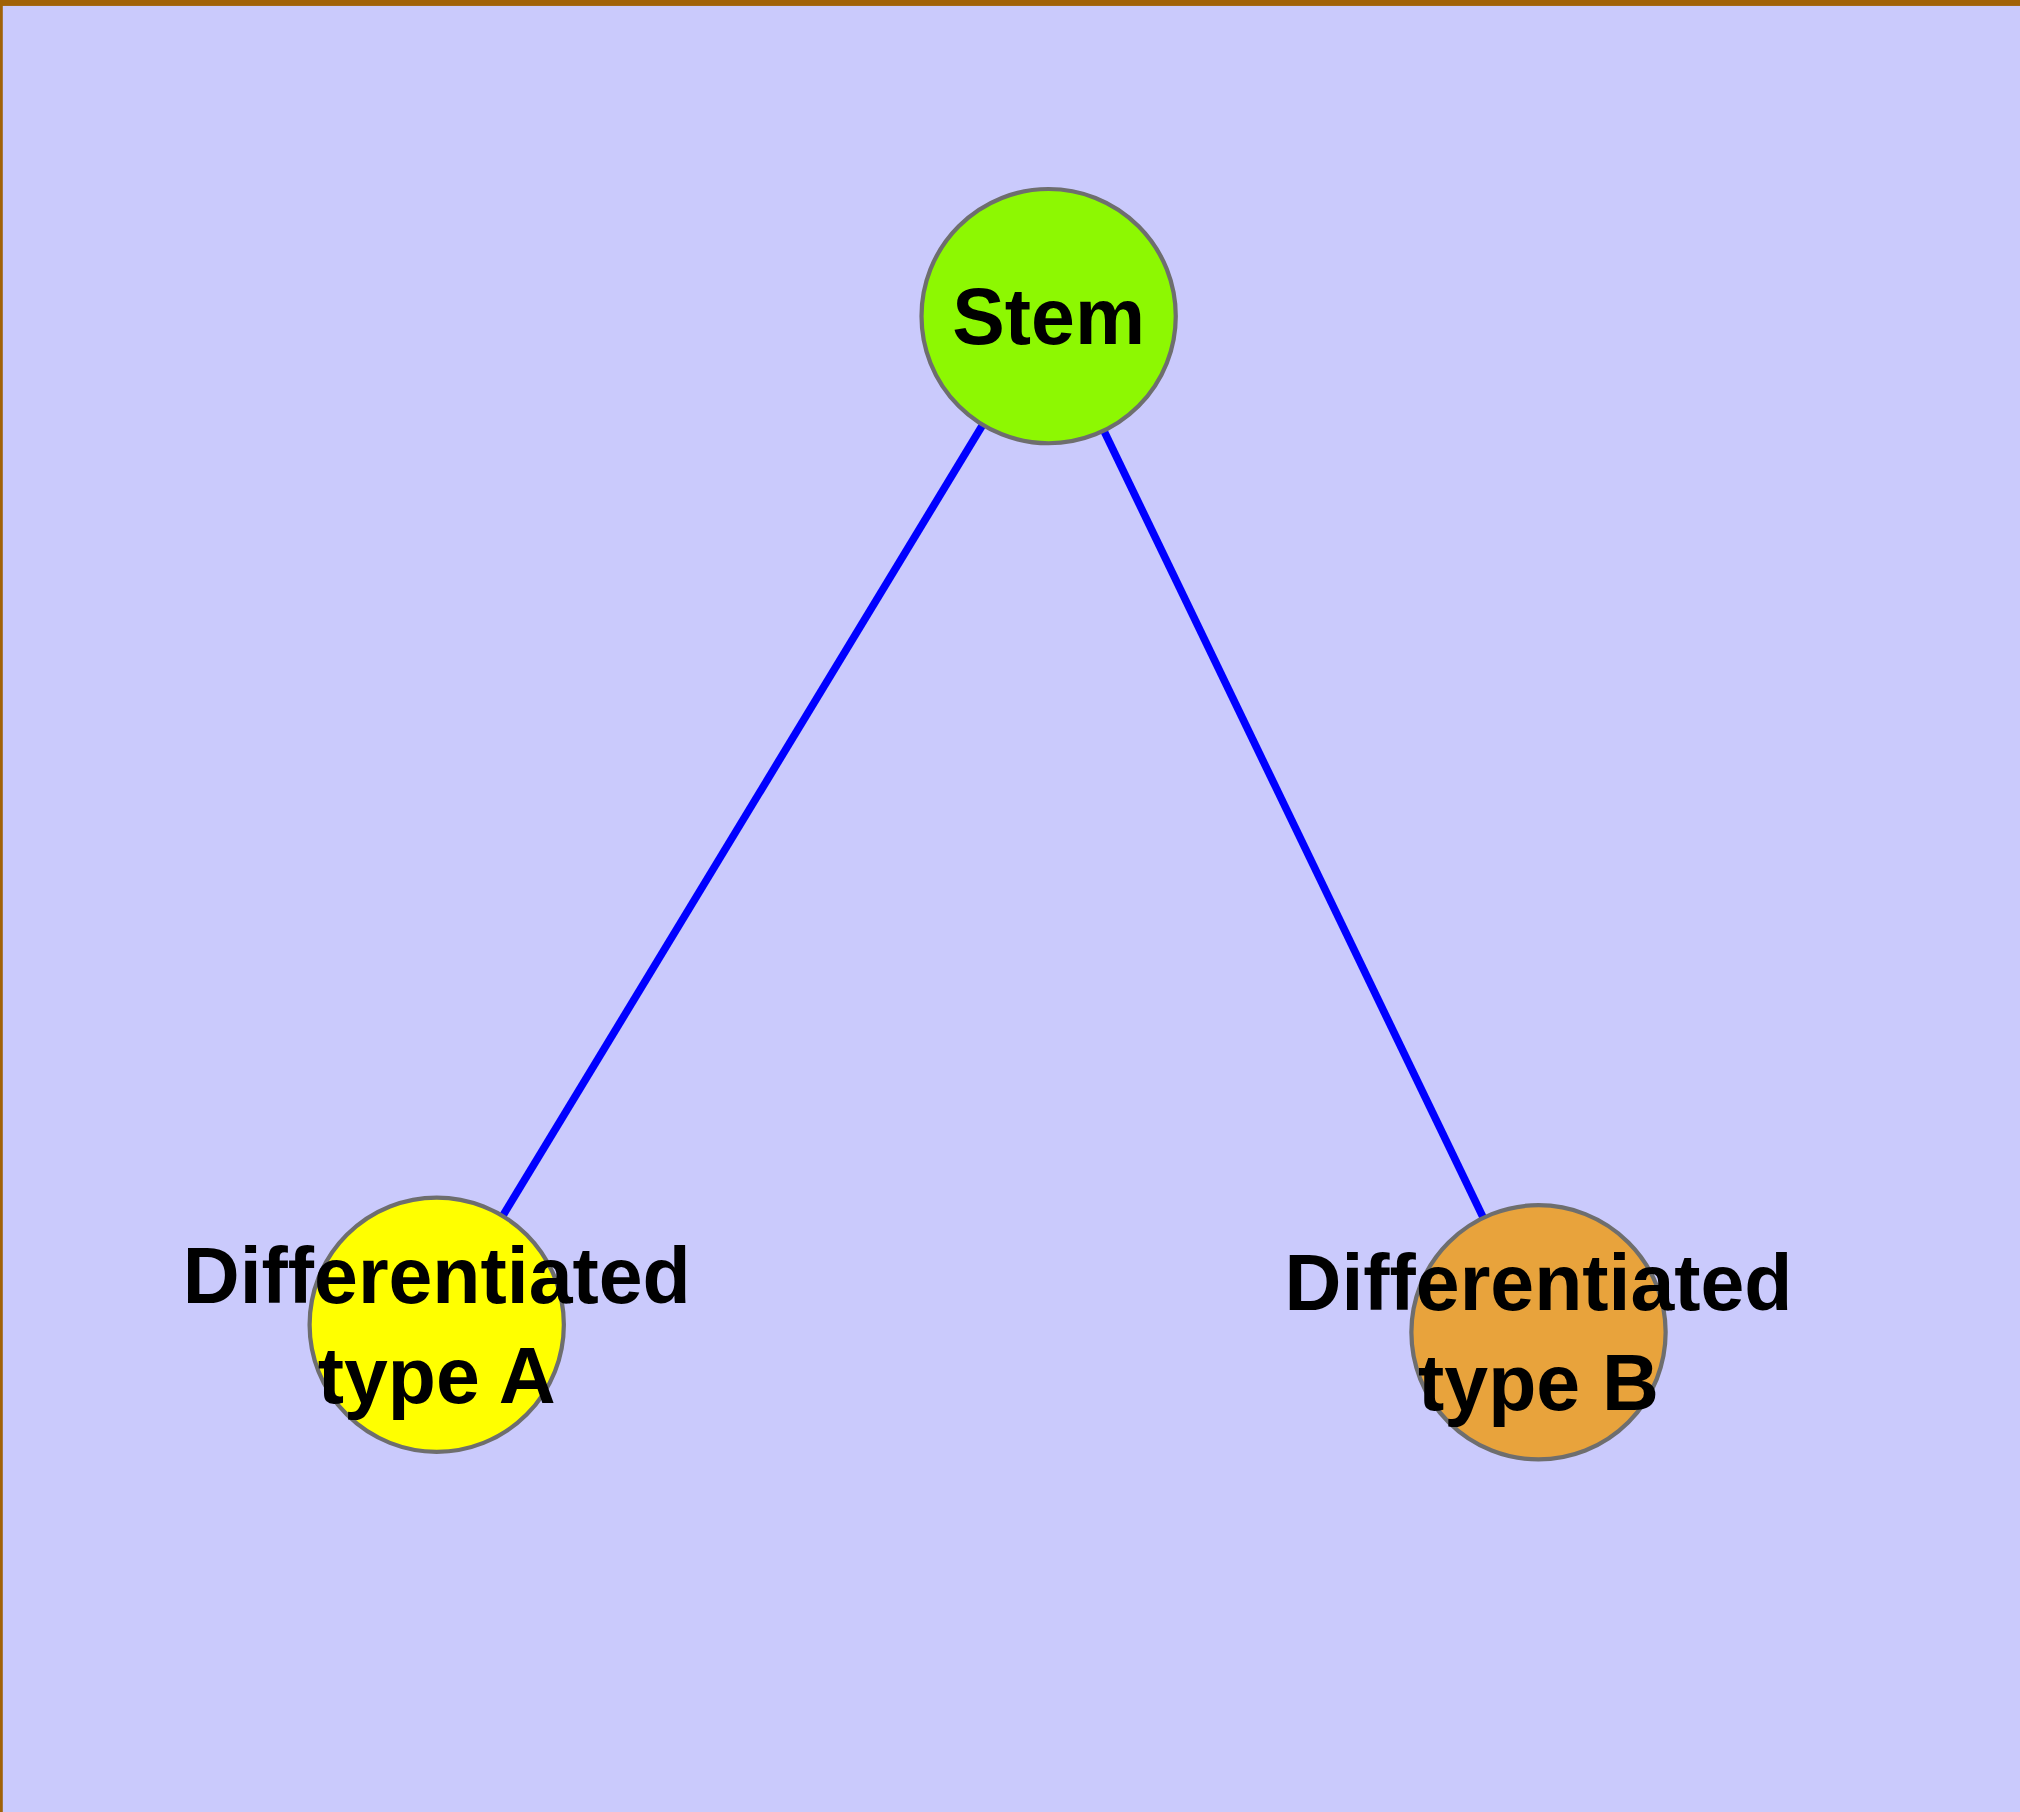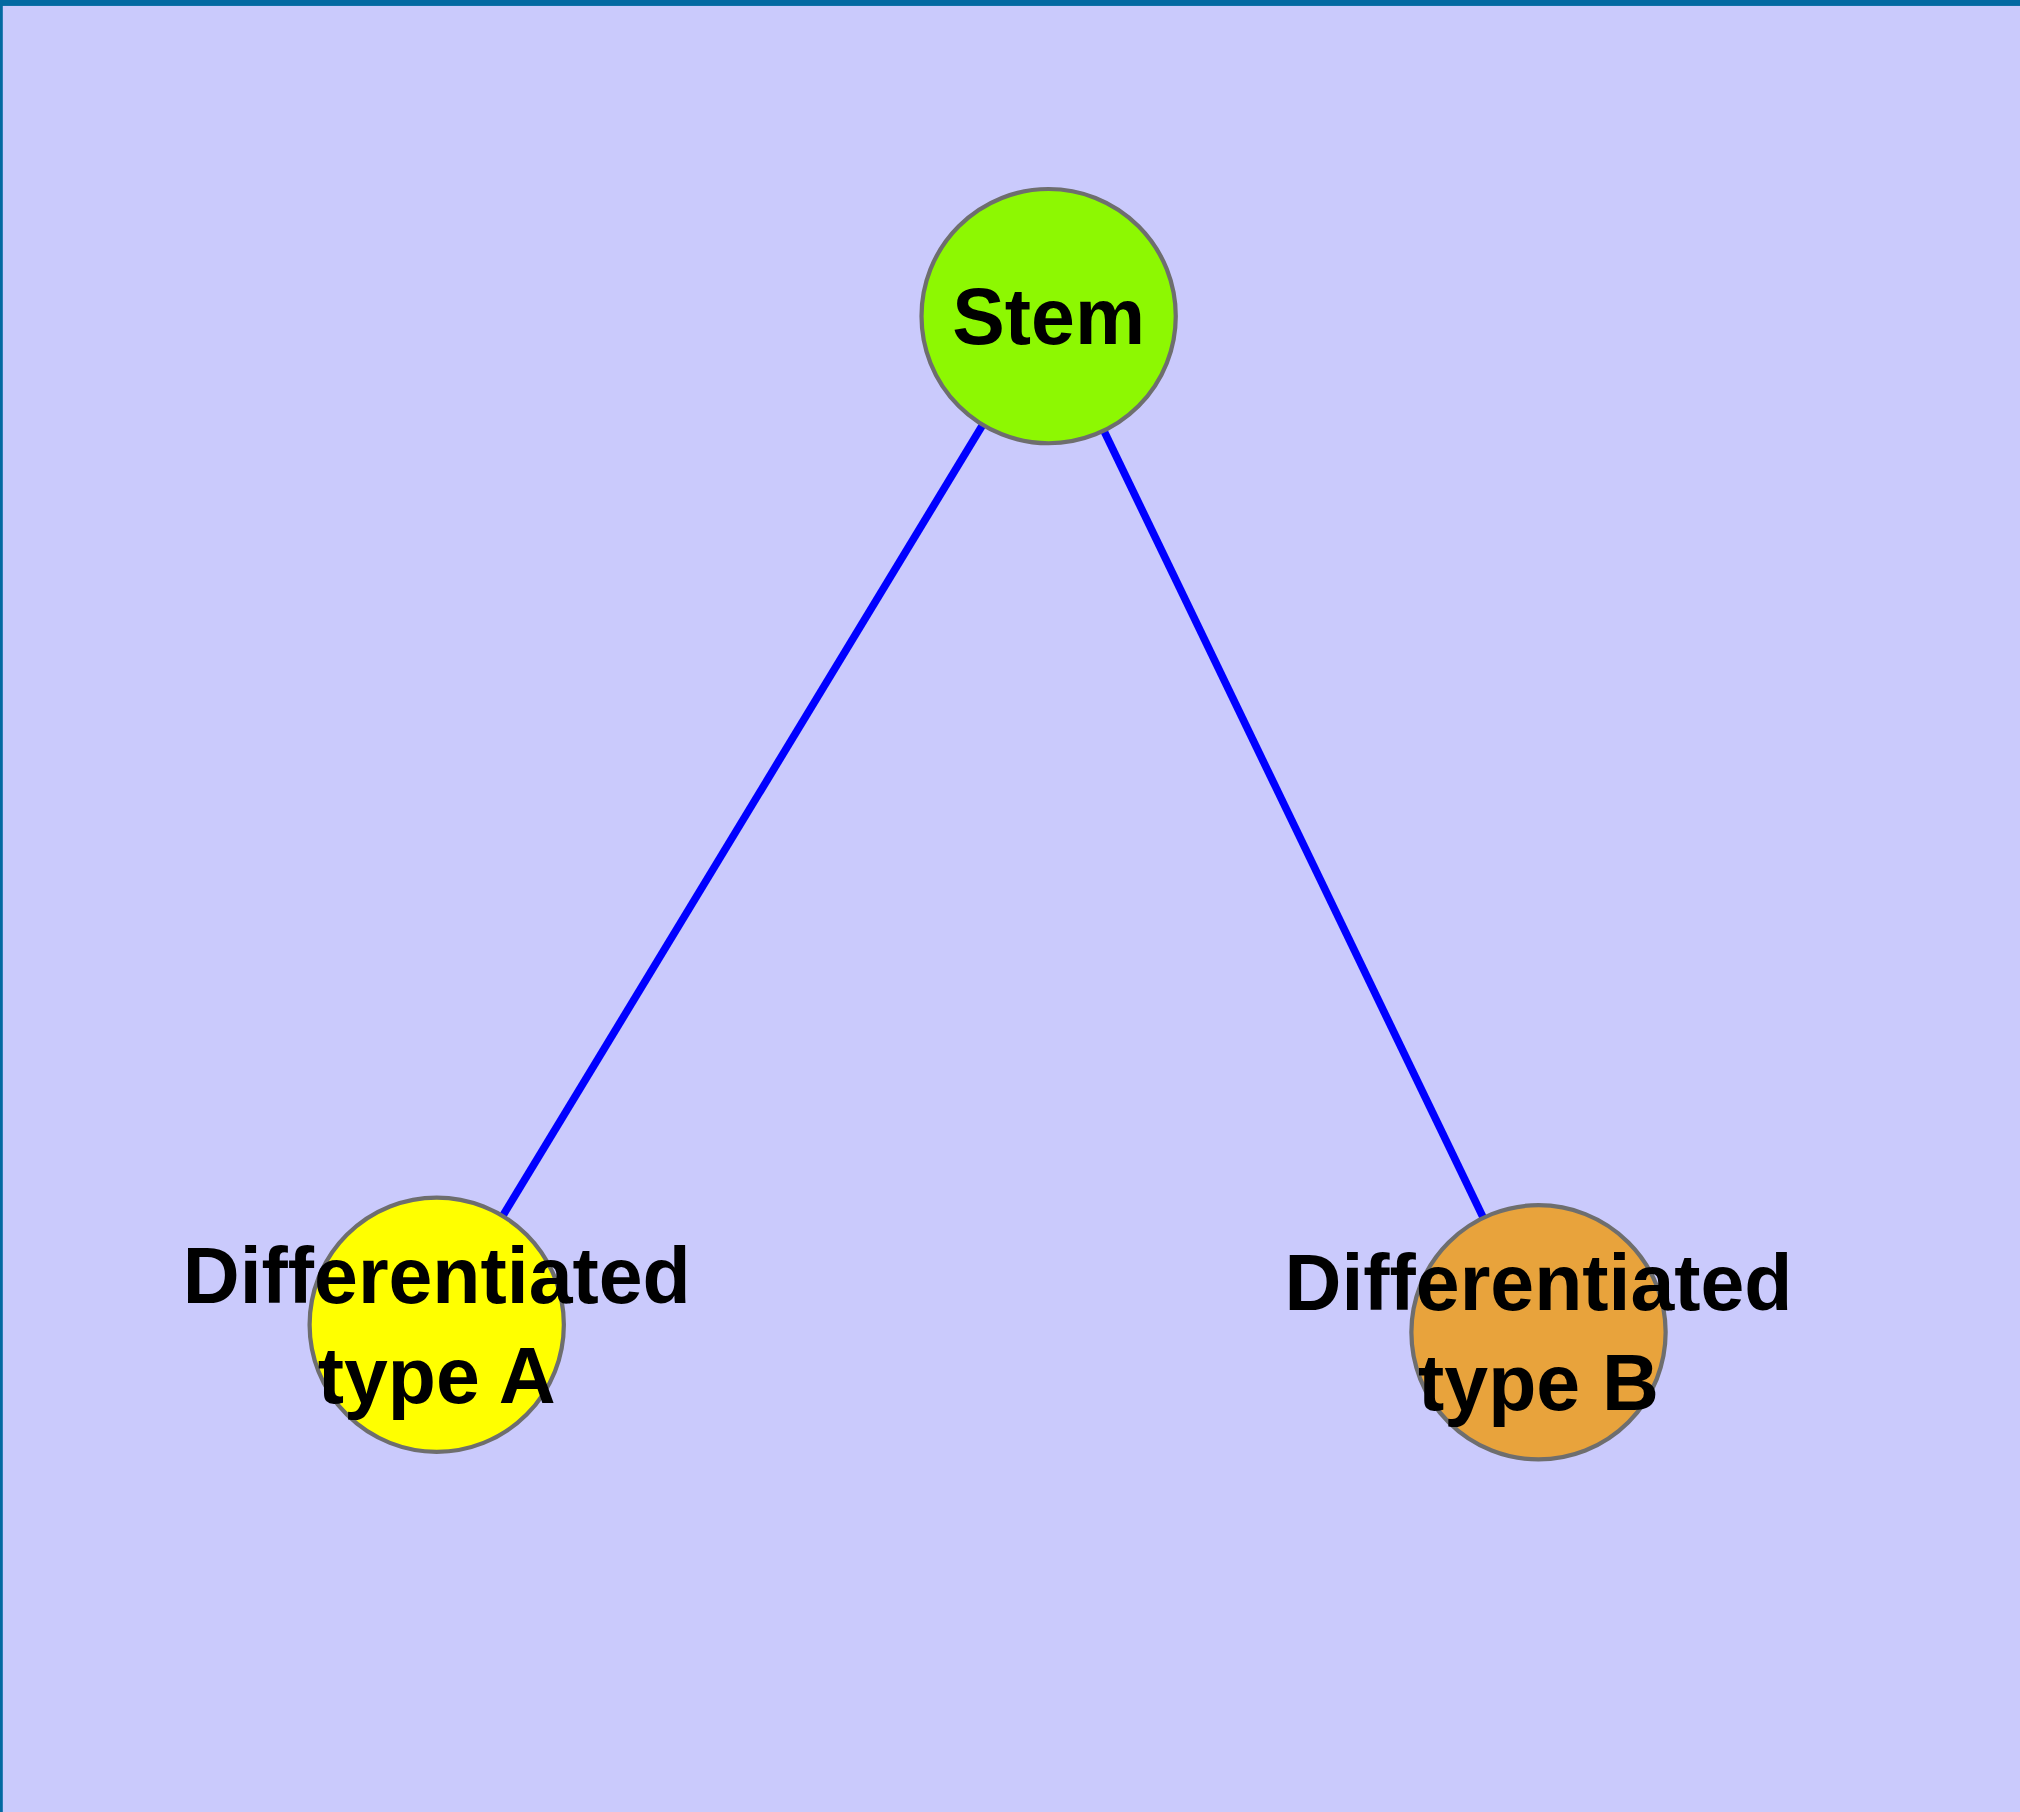--- a/index.html
+++ b/index.html
@@ -4,21 +4,21 @@
 <style>
   html, body {
     margin: 0;
     padding: 0;
     background: #ffffff;
   }
   .page {
     position: relative;
     width: 2021px;
     height: 1812px;
-    background: #0369a1;
+    background: #a16207;
     overflow: hidden;
     text-decoration: underline;
   }
   svg.diagram {
     position: absolute;
     left: 0;
     top: 0;
     width: 2021px;
     height: 1812px;
     display: block;

